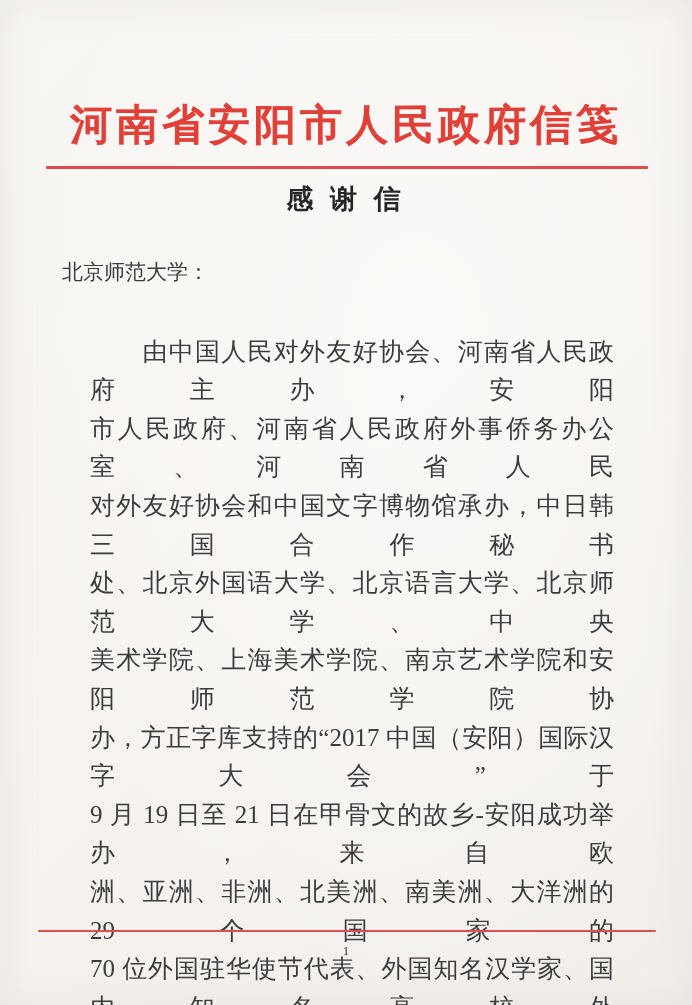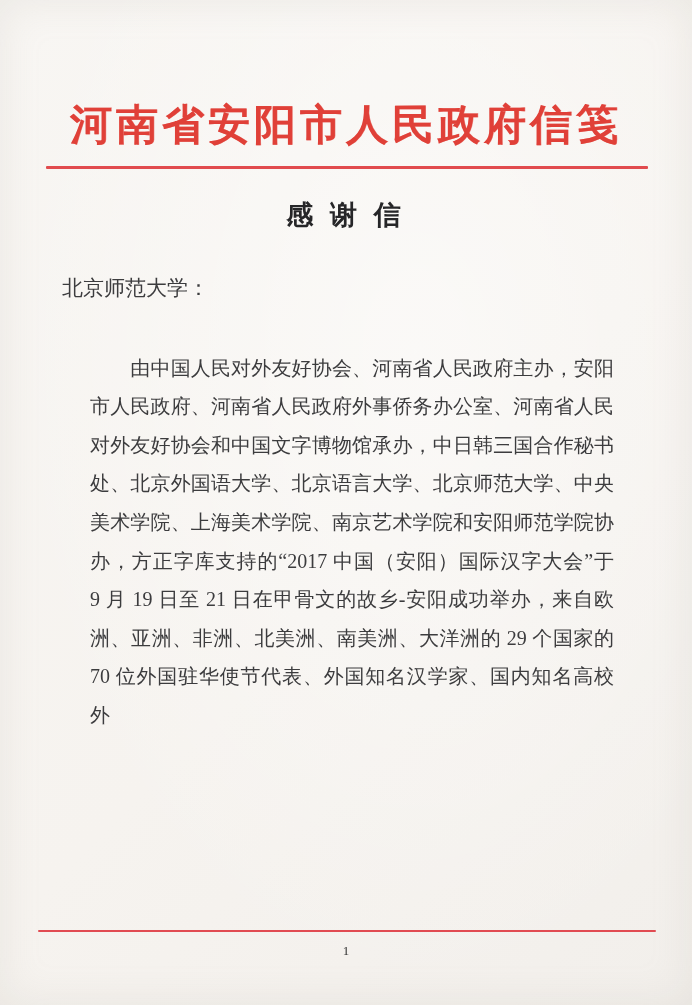--- a/index.html
+++ b/index.html
@@ -31,39 +31,39 @@
     white-space: nowrap;
     text-shadow: 0.4px 0.4px 0 rgba(224,64,56,0.55);
   }
   .header-rule {
     margin: 13px 44px 0 46px;
     height: 3px;
     background: #e14b4e;
     border-radius: 1px;
   }
   .doc-title {
-    margin-top: 28px;
+    margin-top: 12px;
     text-align: center;
     font-size: 27px;
     font-weight: bold;
     color: #262628;
     letter-spacing: 5px;
     line-height: 36px;
   }
   .salutation {
     margin: 40px 78px 0 62px;
     font-size: 21px;
     line-height: 30px;
     color: #3c3c3e;
   }
   .body-block {
     margin: 46px 78px 0 90px;
   }
   .body-line {
-    font-size: 20px;
+    font-size: 25px;
     line-height: 38.6px;
     color: #3c3c3e;
     text-align: justify;
     text-align-last: justify;
     white-space: pre-wrap;
   }
   .footer-rule {
     position: absolute;
     left: 38px;
     right: 36px;

